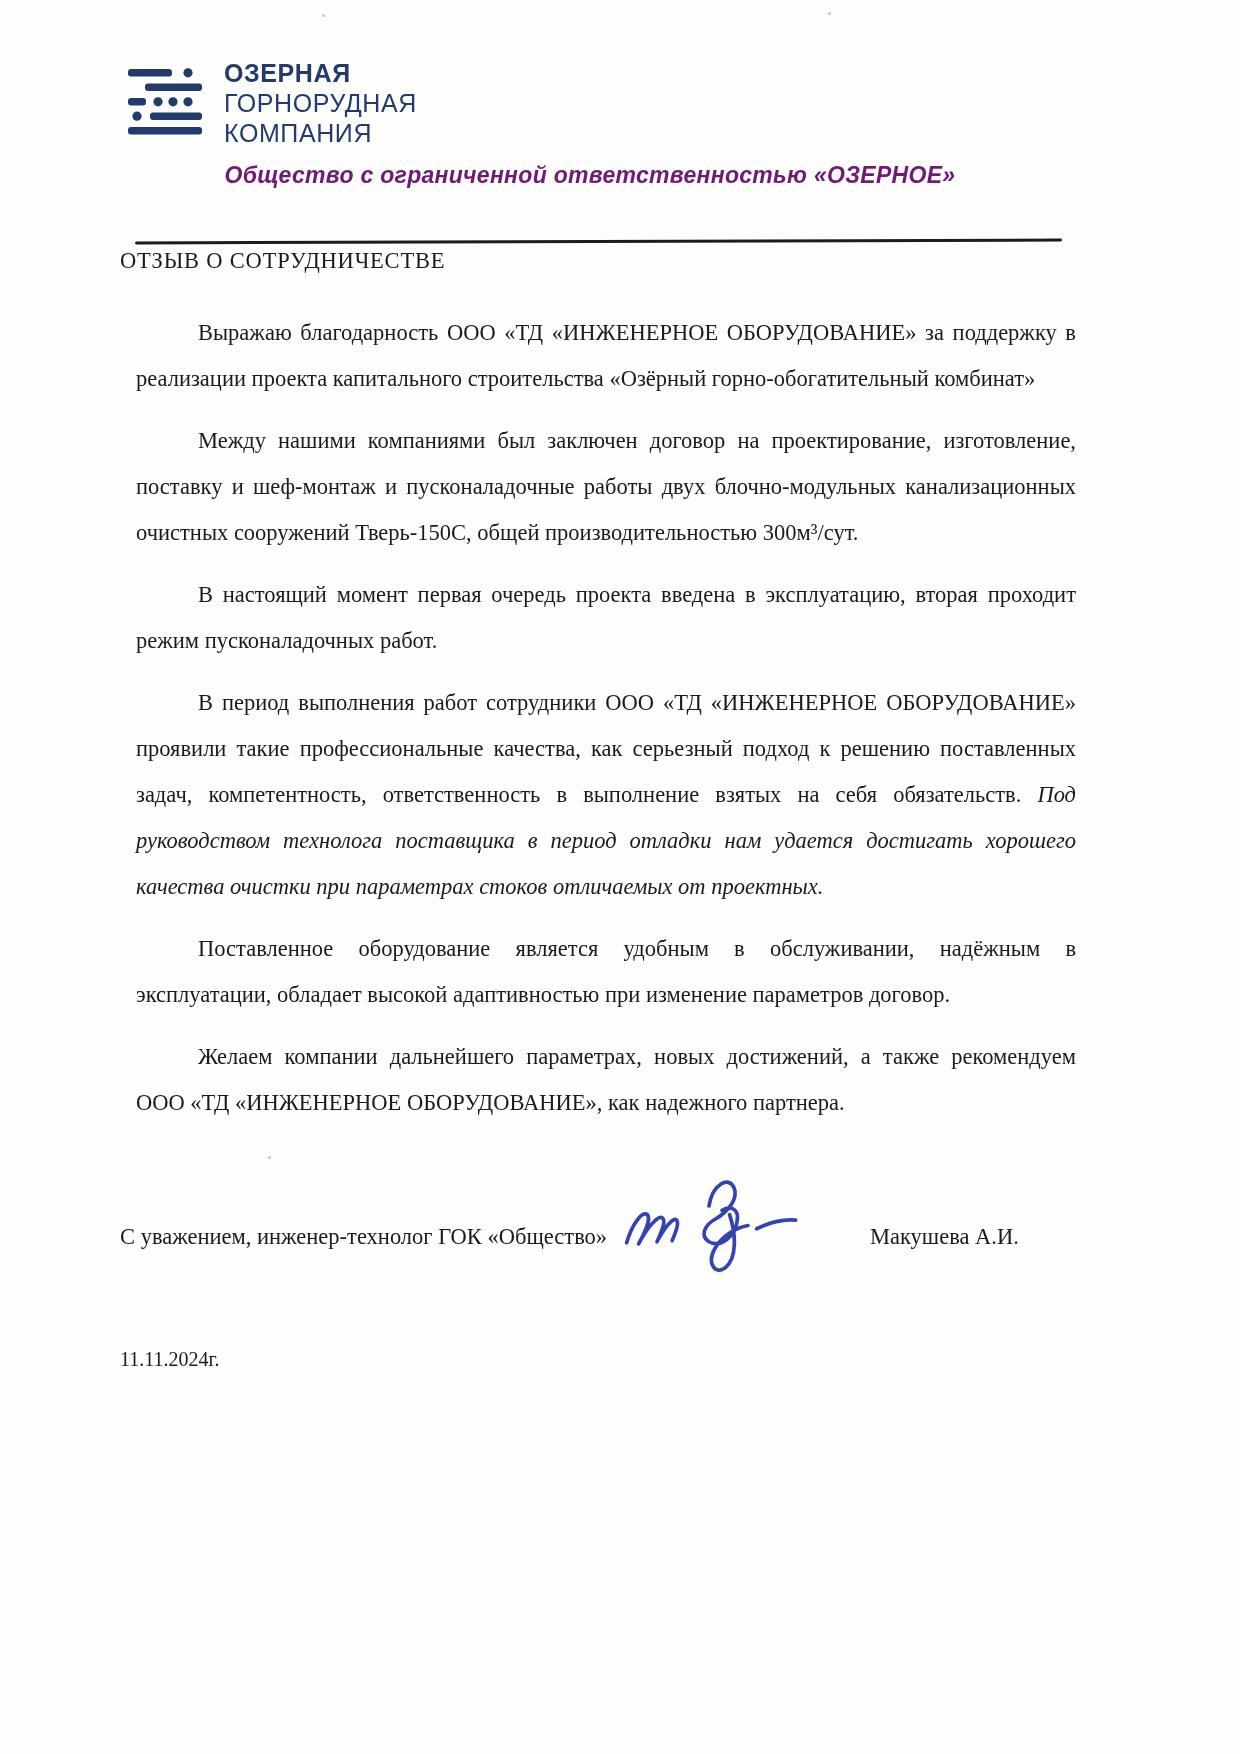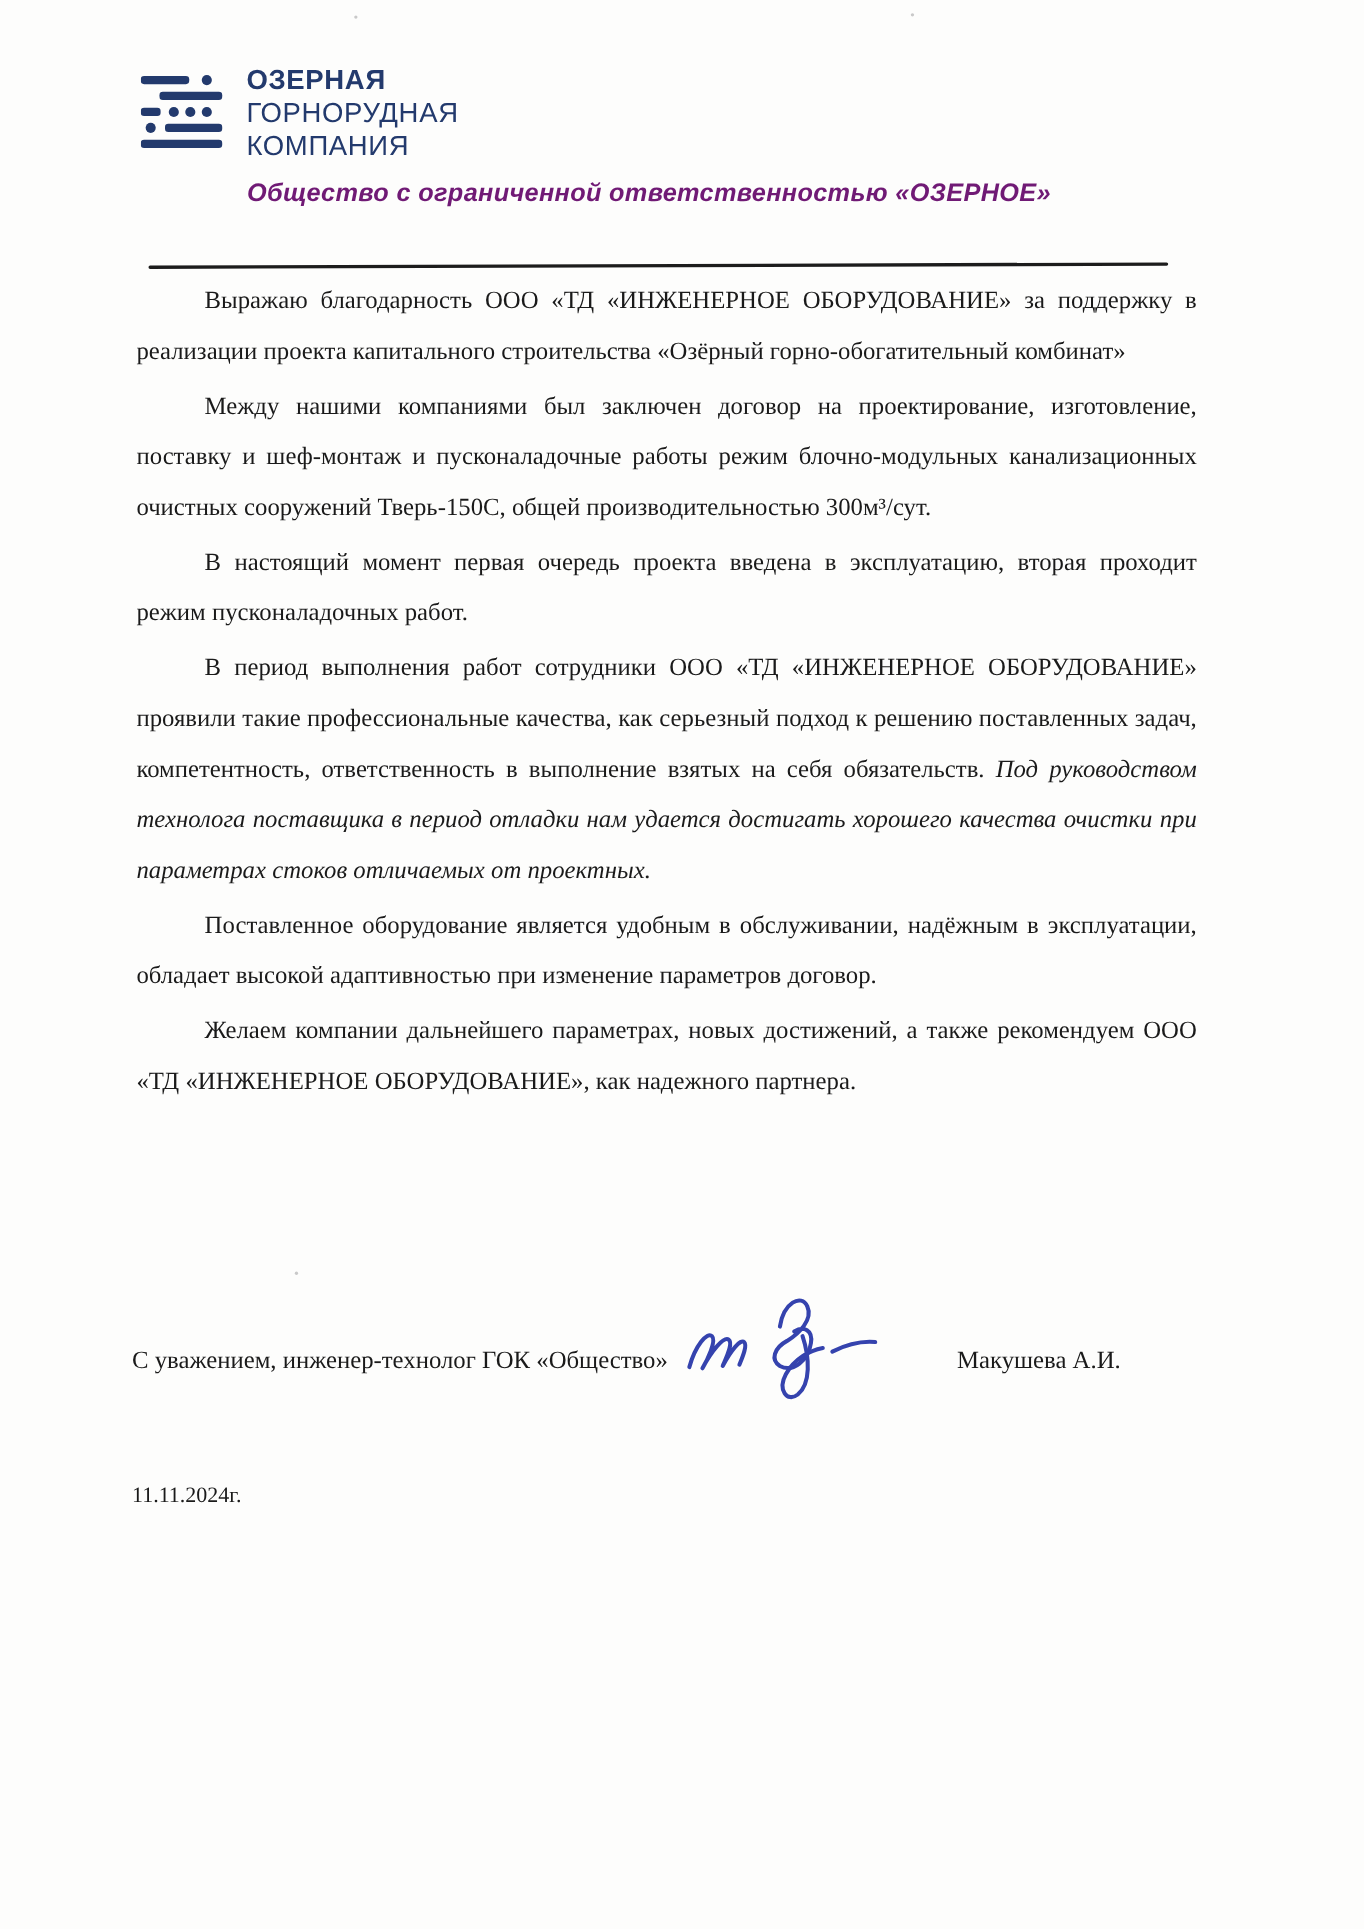--- a/index.html
+++ b/index.html
@@ -38,21 +38,21 @@
   
   .doc{
     position:absolute;left:120px;top:246px;width:972px;
     font-size:22.5px;line-height:46px;
   }
   .doc-heading{
     font-size:22.5px;font-weight:normal;letter-spacing:0.8px;
     margin:0 0 34px 0;line-height:30px;
   }
   .doc p{
-    margin:4px;text-align:justify;text-indent:62px;
+    margin:16px;text-align:justify;text-indent:62px;
   }
   .seg-italic{font-style:italic;}
 
   
   .closing-row{
     position:absolute;left:120px;top:1222px;width:972px;
     font-size:22.5px;line-height:30px;
   }
   .closing-text{position:absolute;left:0;top:0;white-space:nowrap;}
   .signer-name{position:absolute;left:750px;top:0;white-space:nowrap;}
@@ -90,22 +90,23 @@
       <span class="l2">ГОРНОРУДНАЯ</span>
       <span class="l3">КОМПАНИЯ</span>
     </div>
   </div>
 
   <div class="org-title">Общество с ограниченной ответственностью «ОЗЕРНОЕ»</div>
 
   <div class="header-rule"></div>
 
   <div class="doc">
+    <h1 class="doc-heading">ОТЗЫВ О СОТРУДНИЧЕСТВЕ</h1>
     <p>Выражаю благодарность ООО «ТД «ИНЖЕНЕРНОЕ ОБОРУДОВАНИЕ» за поддержку в реализации проекта капитального строительства «Озёрный горно-обогатительный комбинат»</p>
-    <p>Между нашими компаниями был заключен договор на проектирование, изготовление, поставку и шеф-монтаж и пусконаладочные работы режим блочно-модульных канализационных очистных сооружений Тверь-150С, общей производительностью 300м³/сут.</p>
+    <p>Между нашими компаниями был заключен договор на проектирование, изготовление, поставку и шеф-монтаж и пусконаладочные работы двух блочно-модульных канализационных очистных сооружений Тверь-150С, общей производительностью 300м³/сут.</p>
     <p>В настоящий момент первая очередь проекта введена в эксплуатацию, вторая проходит режим пусконаладочных работ.</p>
     <p><span>В период выполнения работ сотрудники ООО «ТД «ИНЖЕНЕРНОЕ ОБОРУДОВАНИЕ» проявили такие профессиональные качества, как серьезный подход к решению поставленных задач, компетентность, ответственность в выполнение взятых на себя обязательств. </span><span class="seg-italic">Под руководством технолога поставщика в период отладки нам удается достигать хорошего качества очистки при параметрах стоков отличаемых от проектных.</span></p>
     <p>Поставленное оборудование является удобным в обслуживании, надёжным в эксплуатации, обладает высокой адаптивностью при изменение параметров договор.</p>
     <p>Желаем компании дальнейшего параметрах, новых достижений, а также рекомендуем ООО «ТД «ИНЖЕНЕРНОЕ ОБОРУДОВАНИЕ», как надежного партнера.</p>
   </div>
 
   <div class="closing-row">
     <span class="closing-text">С уважением, инженер-технолог ГОК «Общество»</span>
     <span class="signer-name">Макушева А.И.</span>
   </div>

